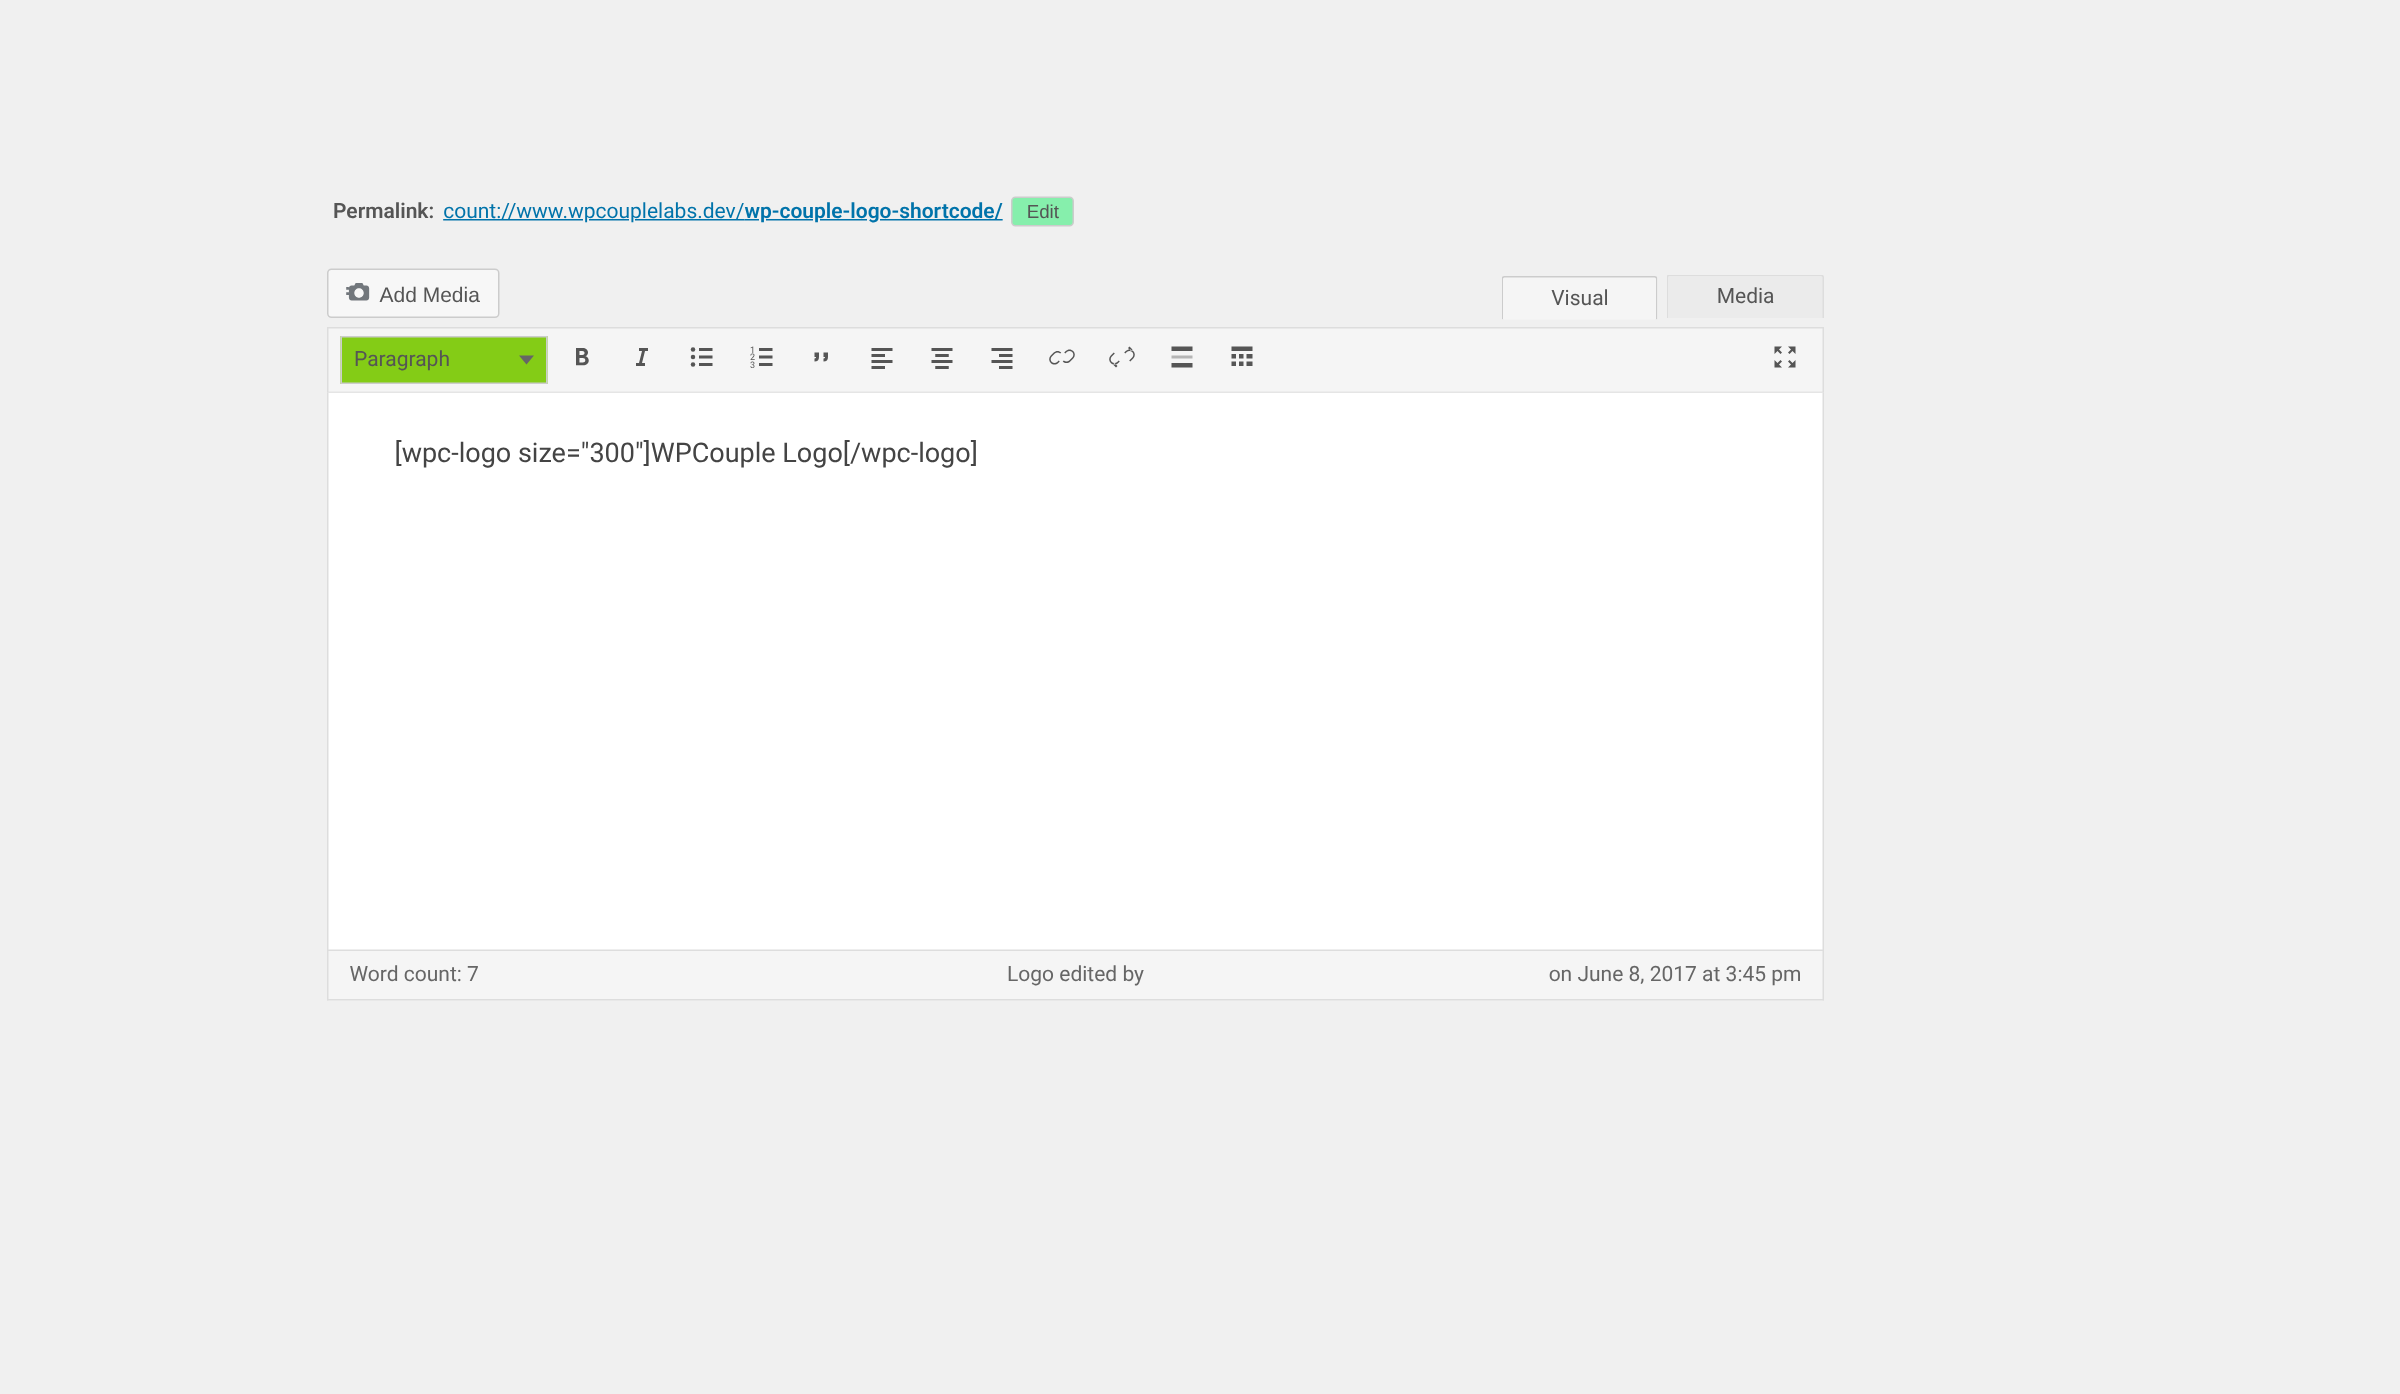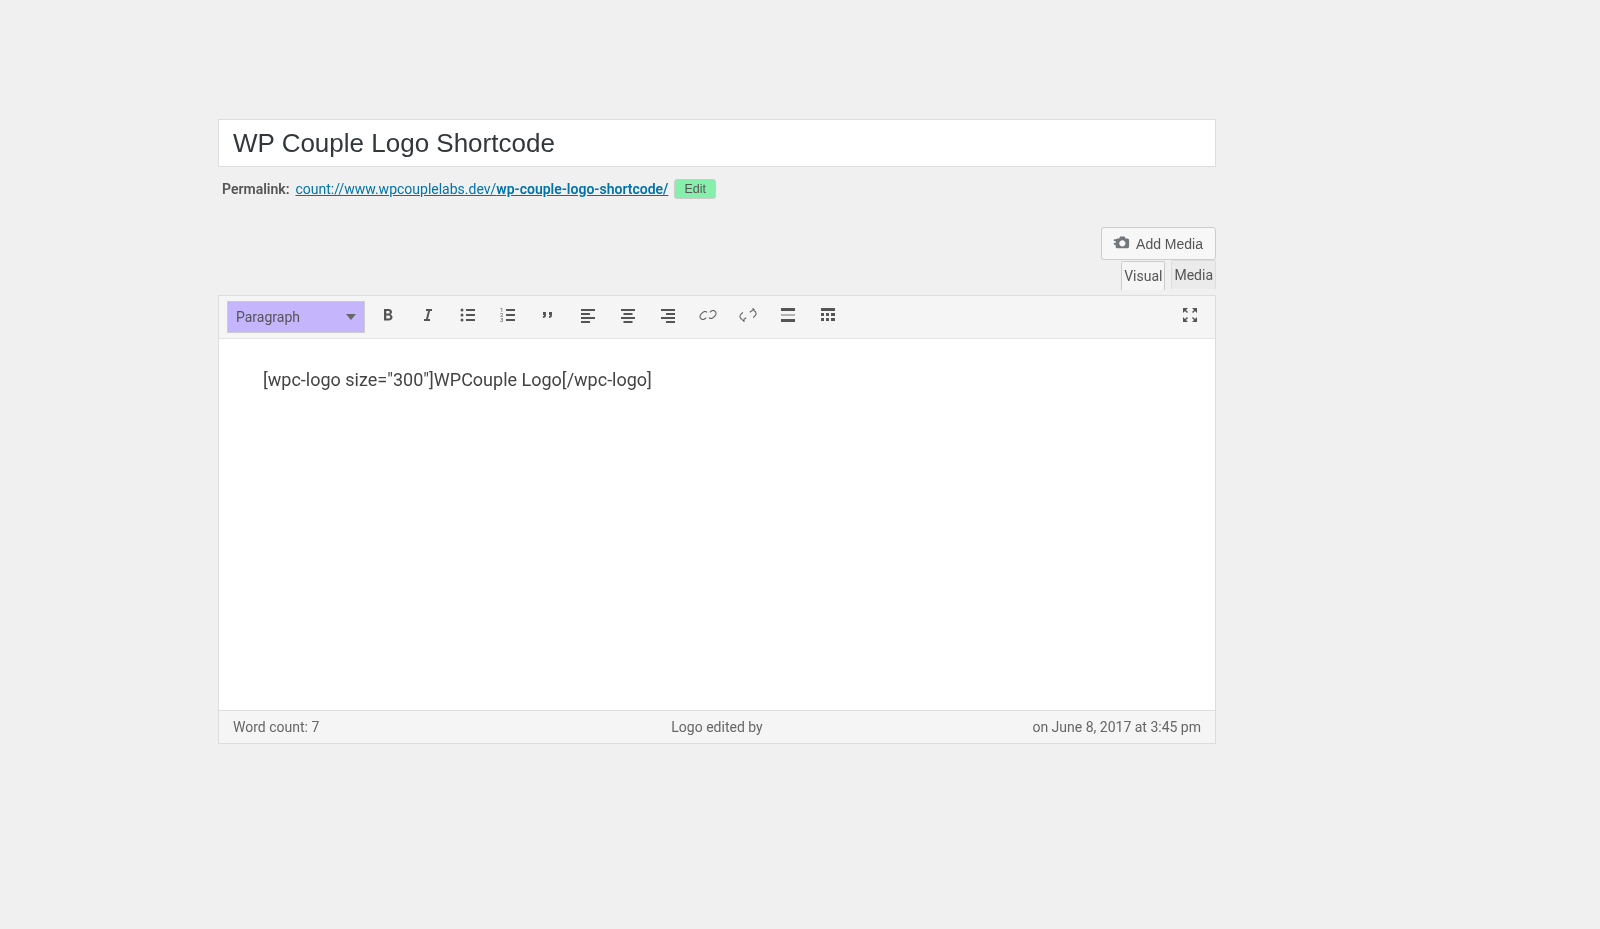--- a/index.html
+++ b/index.html
@@ -57,21 +57,20 @@
     border-radius: 3px;
     padding: 2px 9px;
     cursor: pointer;
   }
 
   .media-toolbar-row {
     margin-top: 28px;
     display: flex;
     justify-content: space-between;
     align-items: flex-end;
-    flex-direction: column;
   }
   .add-media-btn {
     display: inline-flex;
     align-items: center;
     gap: 6px;
     font-size: 14px;
     color: #555;
     background: #f7f7f7;
     border: 1px solid #ccc;
     border-radius: 3px;
@@ -85,21 +84,21 @@
     gap: 6px;
     margin-right: 0;
   }
   .editor-tab {
     font-size: 14px;
     color: #555;
     background: #ebebeb;
     border: 1px solid #ddd;
     border-bottom: none;
     border-radius: 2px 2px 0 0;
-    padding: 6px 2px;
+    padding: 6px 32px;
     cursor: pointer;
   }
   .editor-tab.active {
     background: #f5f5f5;
     border-color: #ccc;
     position: relative;
     top: 1px;
   }
 
   .editor-toolbar {
@@ -114,21 +113,21 @@
   }
   .tb-left {
     display: flex;
     align-items: center;
     gap: 6px;
   }
   .format-select {
     width: 120px;
     height: 30px;
     border: 1px solid #ccc;
-    background: #c4b5fd;
+    background: #84cc16;
     font-size: 14px;
     color: #555;
     display: flex;
     align-items: center;
     justify-content: space-between;
     padding: 0 8px;
     cursor: pointer;
   }
   .format-select .caret {
     border-left: 5px solid transparent;
@@ -170,21 +169,20 @@
     color: #666;
   }
   .status-center { position:absolute; left:50%; transform:translateX(-50%); }
   .status-bar { position: relative; }
 </style>
 </head>
 <body>
 
 <div class="wrap">
 
-  <input class="title-input" value="WP Couple Logo Shortcode" style="">
 
   <div class="permalink-row">
     <strong>Permalink:</strong>
     <a href="#" class="permalink-link">
       <span>count://www.wpcouplelabs.dev/</span><span class="slug">wp-couple-logo-shortcode/</span>
     </a>
     <button class="edit-btn">Edit</button>
   </div>
 
   <div class="media-toolbar-row">

